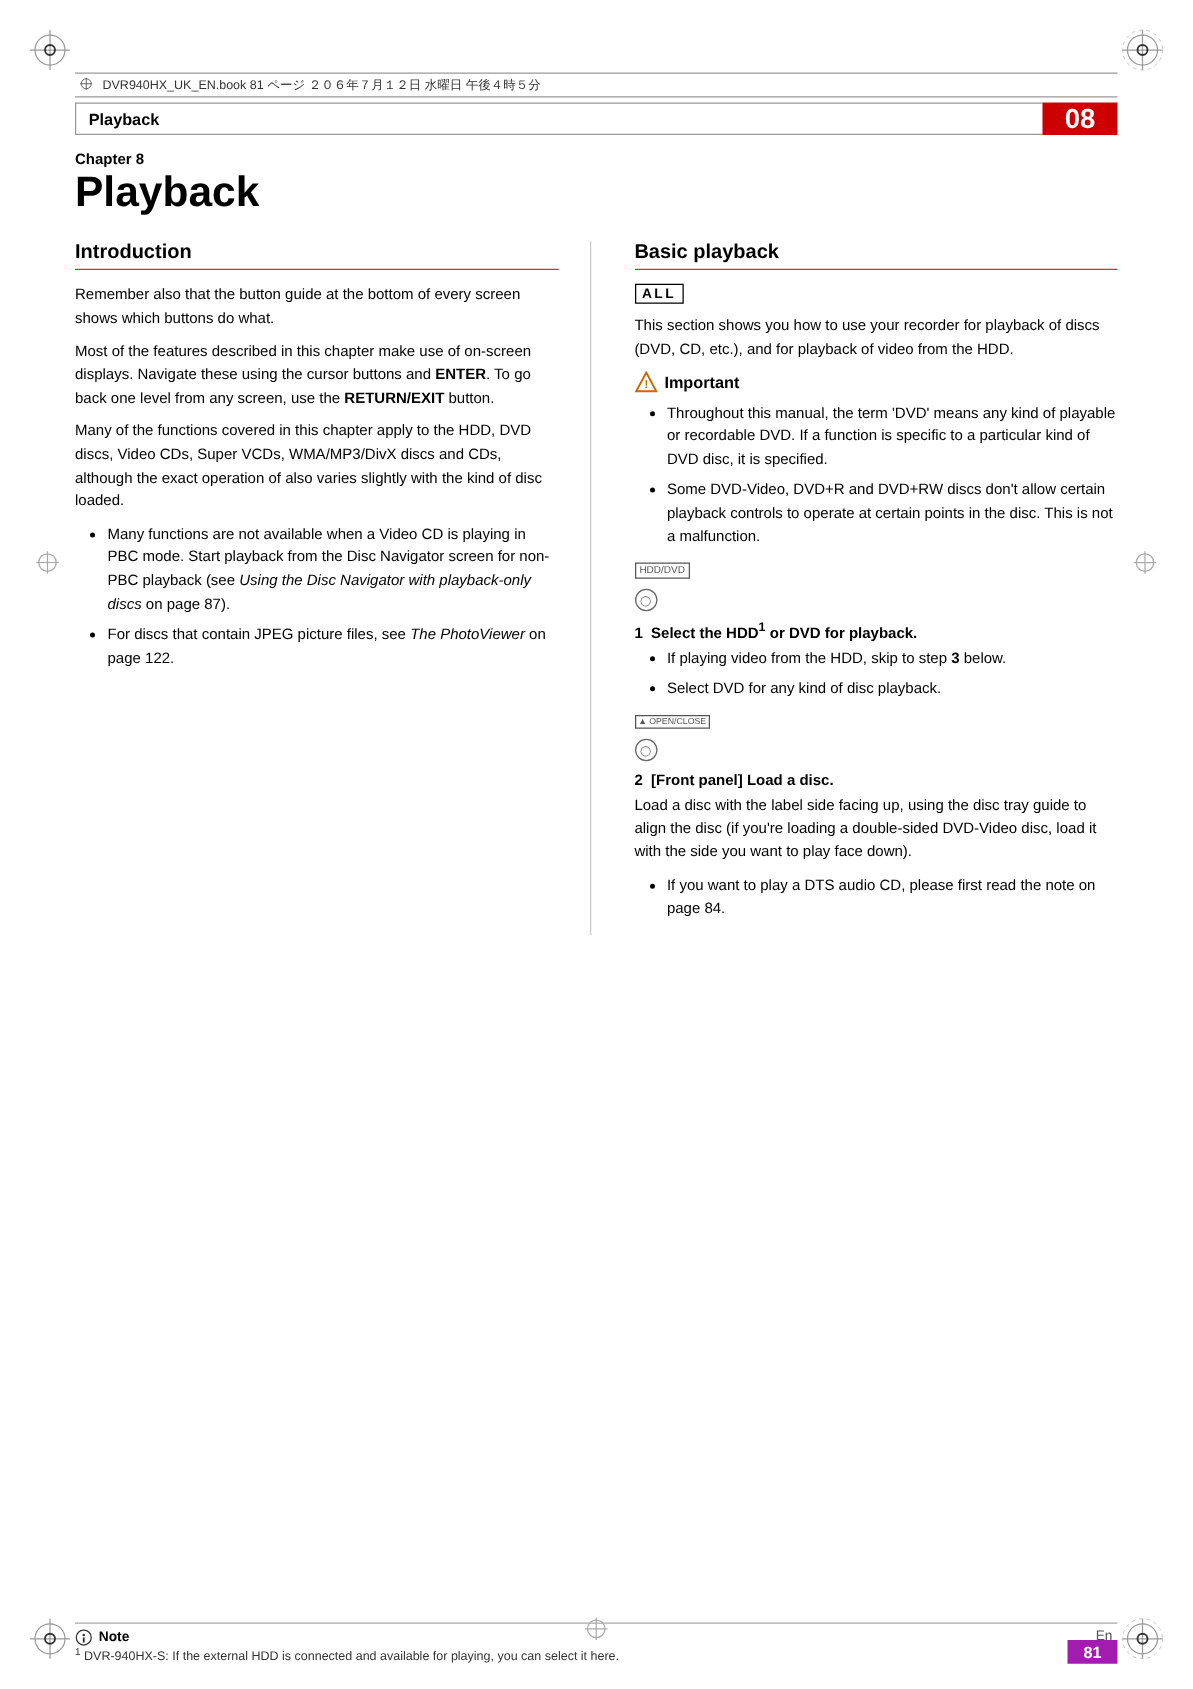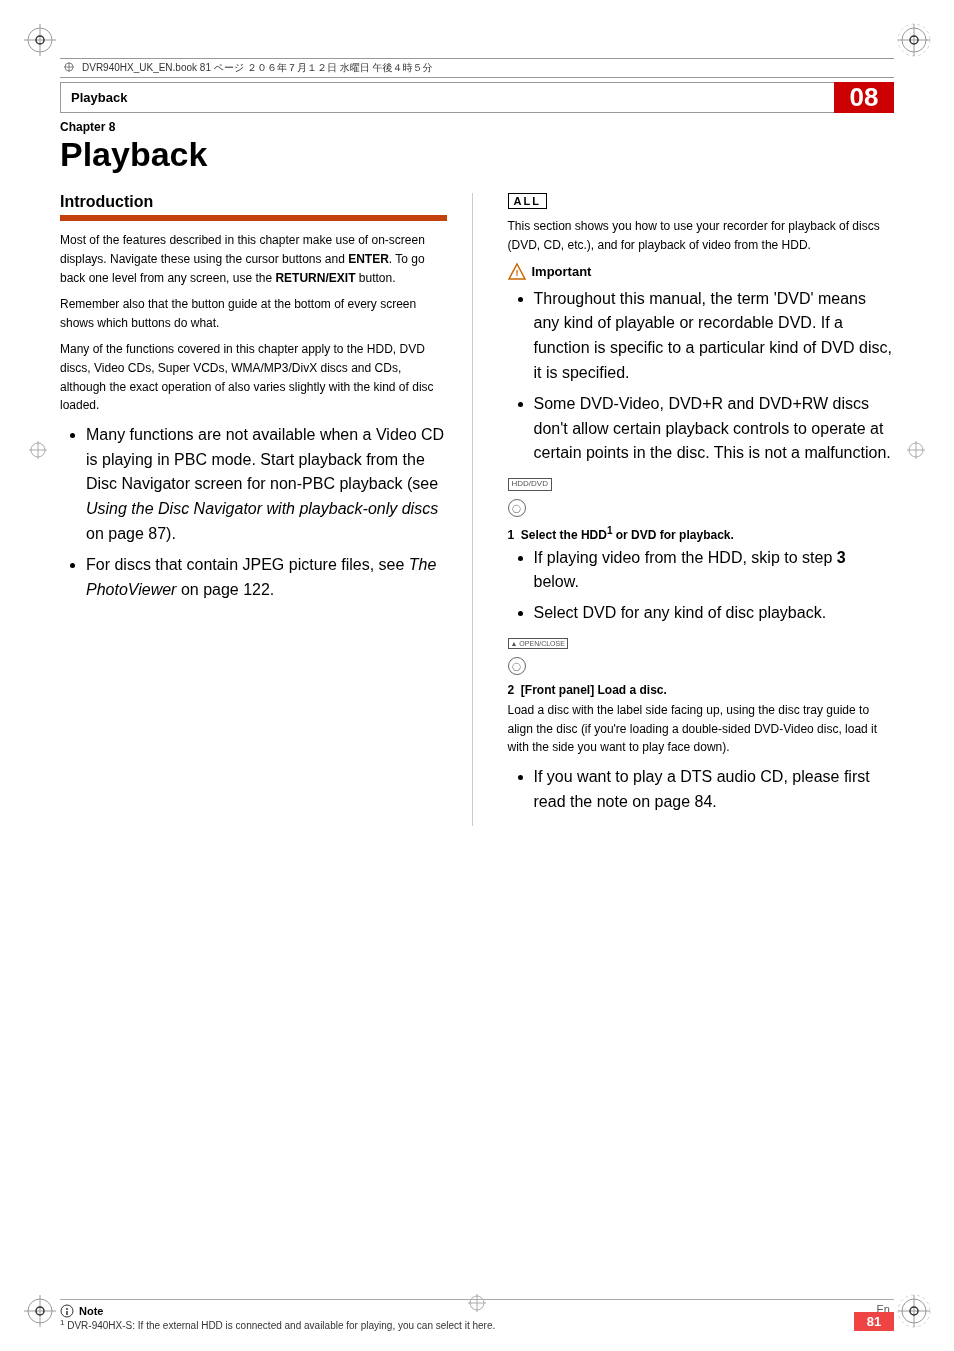--- a/index.html
+++ b/index.html
@@ -61,21 +61,21 @@
       display: flex;
       align-items: center;
     }
     .chapter-header-right {
       background: #c00;
       color: #fff;
       width: 60px;
       display: flex;
       align-items: center;
       justify-content: center;
-      font-size: 26px;
+      font-size: 22px;
       font-weight: bold;
     }
 
     
     .main-content {
       position: absolute;
       top: 120px;
       left: 60px;
       right: 60px;
       bottom: 80px;
@@ -105,41 +105,41 @@
       padding-right: 25px;
     }
     .col-right {
       flex: 1;
       padding-left: 5px;
     }
 
     .section-title {
       font-size: 16px;
       font-weight: bold;
-      border-bottom: 6px solid #c2410c;
+      border-bottom: 1px solid #c2410c;
       padding-bottom: 4px;
       margin-bottom: 10px;
     }
 
     .body-text {
       font-size: 12px;
       line-height: 1.55;
       margin-bottom: 8px;
     }
     .body-text b {
       font-weight: bold;
     }
 
     
     .bullet-list {
       margin-left: 12px;
       margin-bottom: 8px;
     }
     .bullet-list li {
-      font-size: 16px;
+      font-size: 12px;
       line-height: 1.55;
       margin-bottom: 6px;
       list-style: disc;
       margin-left: 14px;
     }
     .bullet-list li i { font-style: italic; }
 
     
     .all-badge {
       display: inline-block;
@@ -244,21 +244,21 @@
       font-size: 10px;
       color: #333;
     }
     .note-text sup { font-size: 8px; }
 
     
     .page-number-box {
       position: absolute;
       bottom: 20px;
       right: 60px;
-      background: #ef4444;
+      background: #a21caf;
       color: #fff;
       font-size: 13px;
       font-weight: bold;
       padding: 2px 10px;
       min-width: 40px;
       text-align: center;
     }
     .page-en {
       position: absolute;
       bottom: 36px;
@@ -356,40 +356,41 @@
 
   <div class="chapter-label">Chapter 8</div>
   <div class="chapter-title">Playback</div>
 
   <div class="two-col">
 
     <div class="col-left">
       <div class="section-title">Introduction</div>
 
       <p class="body-text">
-        Most of the features described in this chapter make use of on-screen displays. Navigate these using the cursor buttons and <b>ENTER</b>. To go back one level from any screen, use the <b>RETURN/EXIT</b> button.
+        Remember also that the button guide at the bottom of every screen shows which buttons do what.
       </p>
       <p class="body-text">
-        Remember also that the button guide at the bottom of every screen shows which buttons do what.
+        Most of the features described in this chapter make use of on-screen displays. Navigate these using the cursor buttons and <b>ENTER</b>. To go back one level from any screen, use the <b>RETURN/EXIT</b> button.
       </p>
       <p class="body-text">
         Many of the functions covered in this chapter apply to the HDD, DVD discs, Video CDs, Super VCDs, WMA/MP3/DivX discs and CDs, although the exact operation of also varies slightly with the kind of disc loaded.
       </p>
 
       <ul class="bullet-list">
         <li>
           Many functions are not available when a Video CD is playing in PBC mode. Start playback from the Disc Navigator screen for non-PBC playback (see <i>Using the Disc Navigator with playback-only discs</i> on page 87).
         </li>
         <li>
           For discs that contain JPEG picture files, see <i>The PhotoViewer</i> on page 122.
         </li>
       </ul>
     </div>
 
     <div class="col-right">
+      <div class="section-title">Basic playback</div>
 
       <div class="all-badge">ALL</div>
 
       <p class="body-text">
         This section shows you how to use your recorder for playback of discs (DVD, CD, etc.), and for playback of video from the HDD.
       </p>
 
       
       <div class="important-box">
         <div class="important-title">

